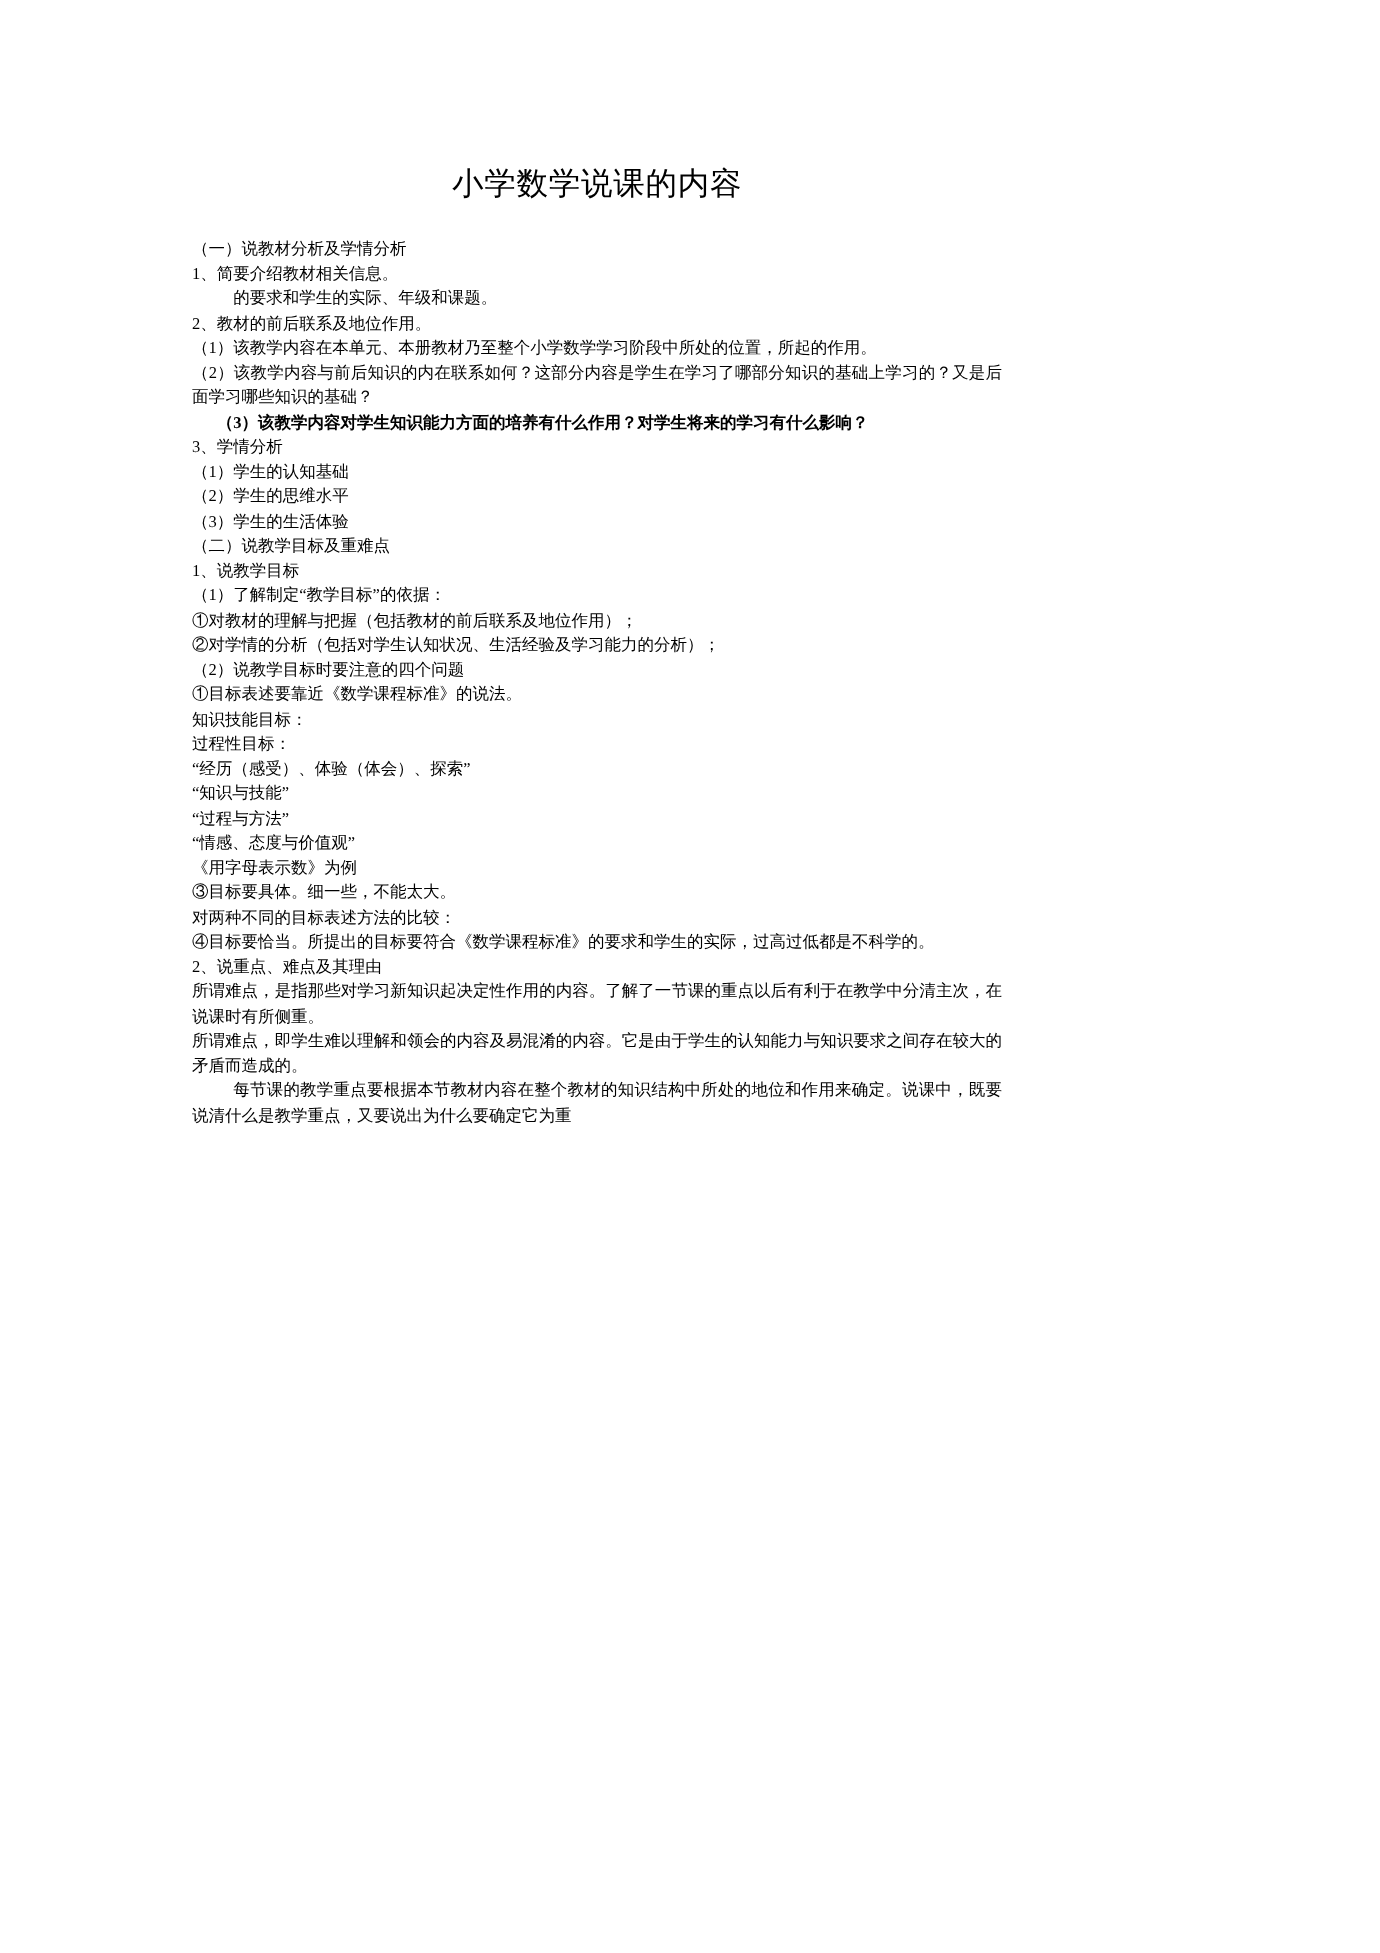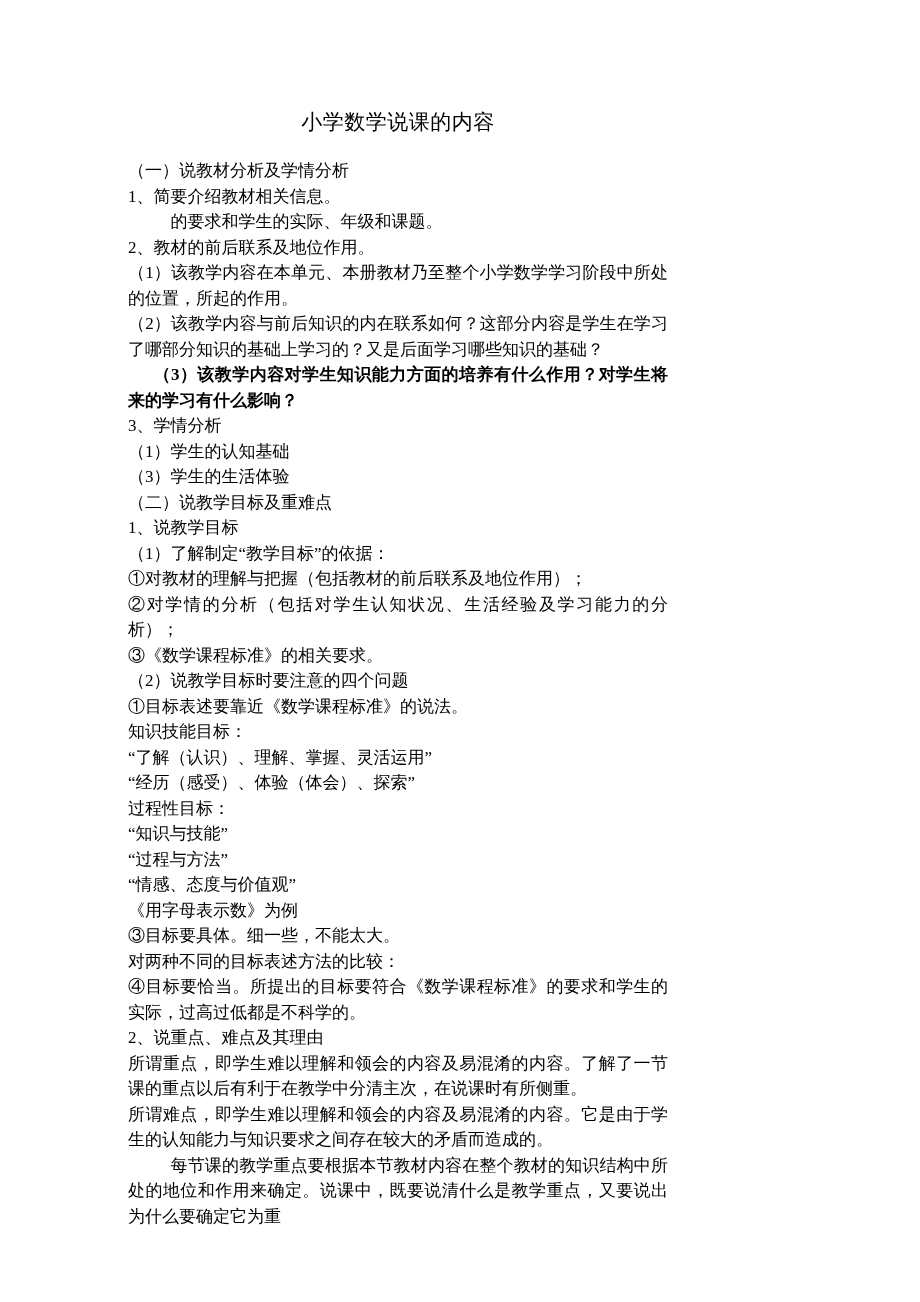--- a/index.html
+++ b/index.html
@@ -22,21 +22,21 @@
     padding: 108px 120px 0 128px;
   }
   .doc-title {
     text-align: center;
     font-size: 21px;
     font-weight: normal;
     margin: 0 0 22px 0;
     letter-spacing: 0.5px;
   }
   .body-text {
-    font-size: 17px;
+    font-size: 11px;
     line-height: 1.5;
   }
   .body-text p {
     margin: 0;
     text-align: justify;
     text-justify: inter-ideograph;
   }
   .indent-1 { text-indent: 0; }
   .indent-2 { text-indent: 1.5em; font-weight: bold; }
   .indent-3 { text-indent: 2.5em; }
@@ -50,39 +50,38 @@
   <div class="body-text">
     <p class="indent-1">（一）说教材分析及学情分析</p>
     <p class="indent-1">1、简要介绍教材相关信息。</p>
     <p class="indent-3">的要求和学生的实际、年级和课题。</p>
     <p class="indent-1">2、教材的前后联系及地位作用。</p>
     <p class="indent-1">（1）该教学内容在本单元、本册教材乃至整个小学数学学习阶段中所处的位置，所起的作用。</p>
     <p class="indent-1">（2）该教学内容与前后知识的内在联系如何？这部分内容是学生在学习了哪部分知识的基础上学习的？又是后面学习哪些知识的基础？</p>
     <p class="indent-2">（3）该教学内容对学生知识能力方面的培养有什么作用？对学生将来的学习有什么影响？</p>
     <p class="indent-1">3、学情分析</p>
     <p class="indent-1">（1）学生的认知基础</p>
+    <p class="indent-1">（2）学生的思维水平</p>
     <p class="indent-1">（3）学生的生活体验</p>
     <p class="indent-1">（二）说教学目标及重难点</p>
     <p class="indent-1 bold">1、说教学目标</p>
     <p class="indent-1">（1）了解制定“教学目标”的依据：</p>
     <p class="indent-1">①对教材的理解与把握（包括教材的前后联系及地位作用）；</p>
     <p class="indent-1">②对学情的分析（包括对学生认知状况、生活经验及学习能力的分析）；</p>
-    <p class="indent-1">③《数学课程标准》的相关要求。</p>
     <p class="indent-1">（2）说教学目标时要注意的四个问题</p>
     <p class="indent-1">①目标表述要靠近《数学课程标准》的说法。</p>
     <p class="indent-1">知识技能目标：</p>
-    <p class="indent-1">“了解（认识）、理解、掌握、灵活运用”</p>
+    <p class="indent-1">过程性目标：</p>
     <p class="indent-1">“经历（感受）、体验（体会）、探索”</p>
-    <p class="indent-1">过程性目标：</p>
     <p class="indent-1">“知识与技能”</p>
     <p class="indent-1">“过程与方法”</p>
     <p class="indent-1">“情感、态度与价值观”</p>
     <p class="indent-1">《用字母表示数》为例</p>
     <p class="indent-1">③目标要具体。细一些，不能太大。</p>
     <p class="indent-1">对两种不同的目标表述方法的比较：</p>
     <p class="indent-1">④目标要恰当。所提出的目标要符合《数学课程标准》的要求和学生的实际，过高过低都是不科学的。</p>
     <p class="indent-1">2、说重点、难点及其理由</p>
-    <p class="indent-1 bold">所谓重点，即学生难以理解和领会的内容及易混淆的内容。了解了一节课的重点以后有利于在教学中分清主次，在说课时有所侧重。</p>
+    <p class="indent-1 bold">所谓难点，是指那些对学习新知识起决定性作用的内容。了解了一节课的重点以后有利于在教学中分清主次，在说课时有所侧重。</p>
     <p class="indent-1">所谓难点，即学生难以理解和领会的内容及易混淆的内容。它是由于学生的认知能力与知识要求之间存在较大的矛盾而造成的。</p>
     <p class="indent-3">每节课的教学重点要根据本节教材内容在整个教材的知识结构中所处的地位和作用来确定。说课中，既要说清什么是教学重点，又要说出为什么要确定它为重</p>
     <p class="indent-1"></p>
   </div>
 </div>
 
 </body></html>

